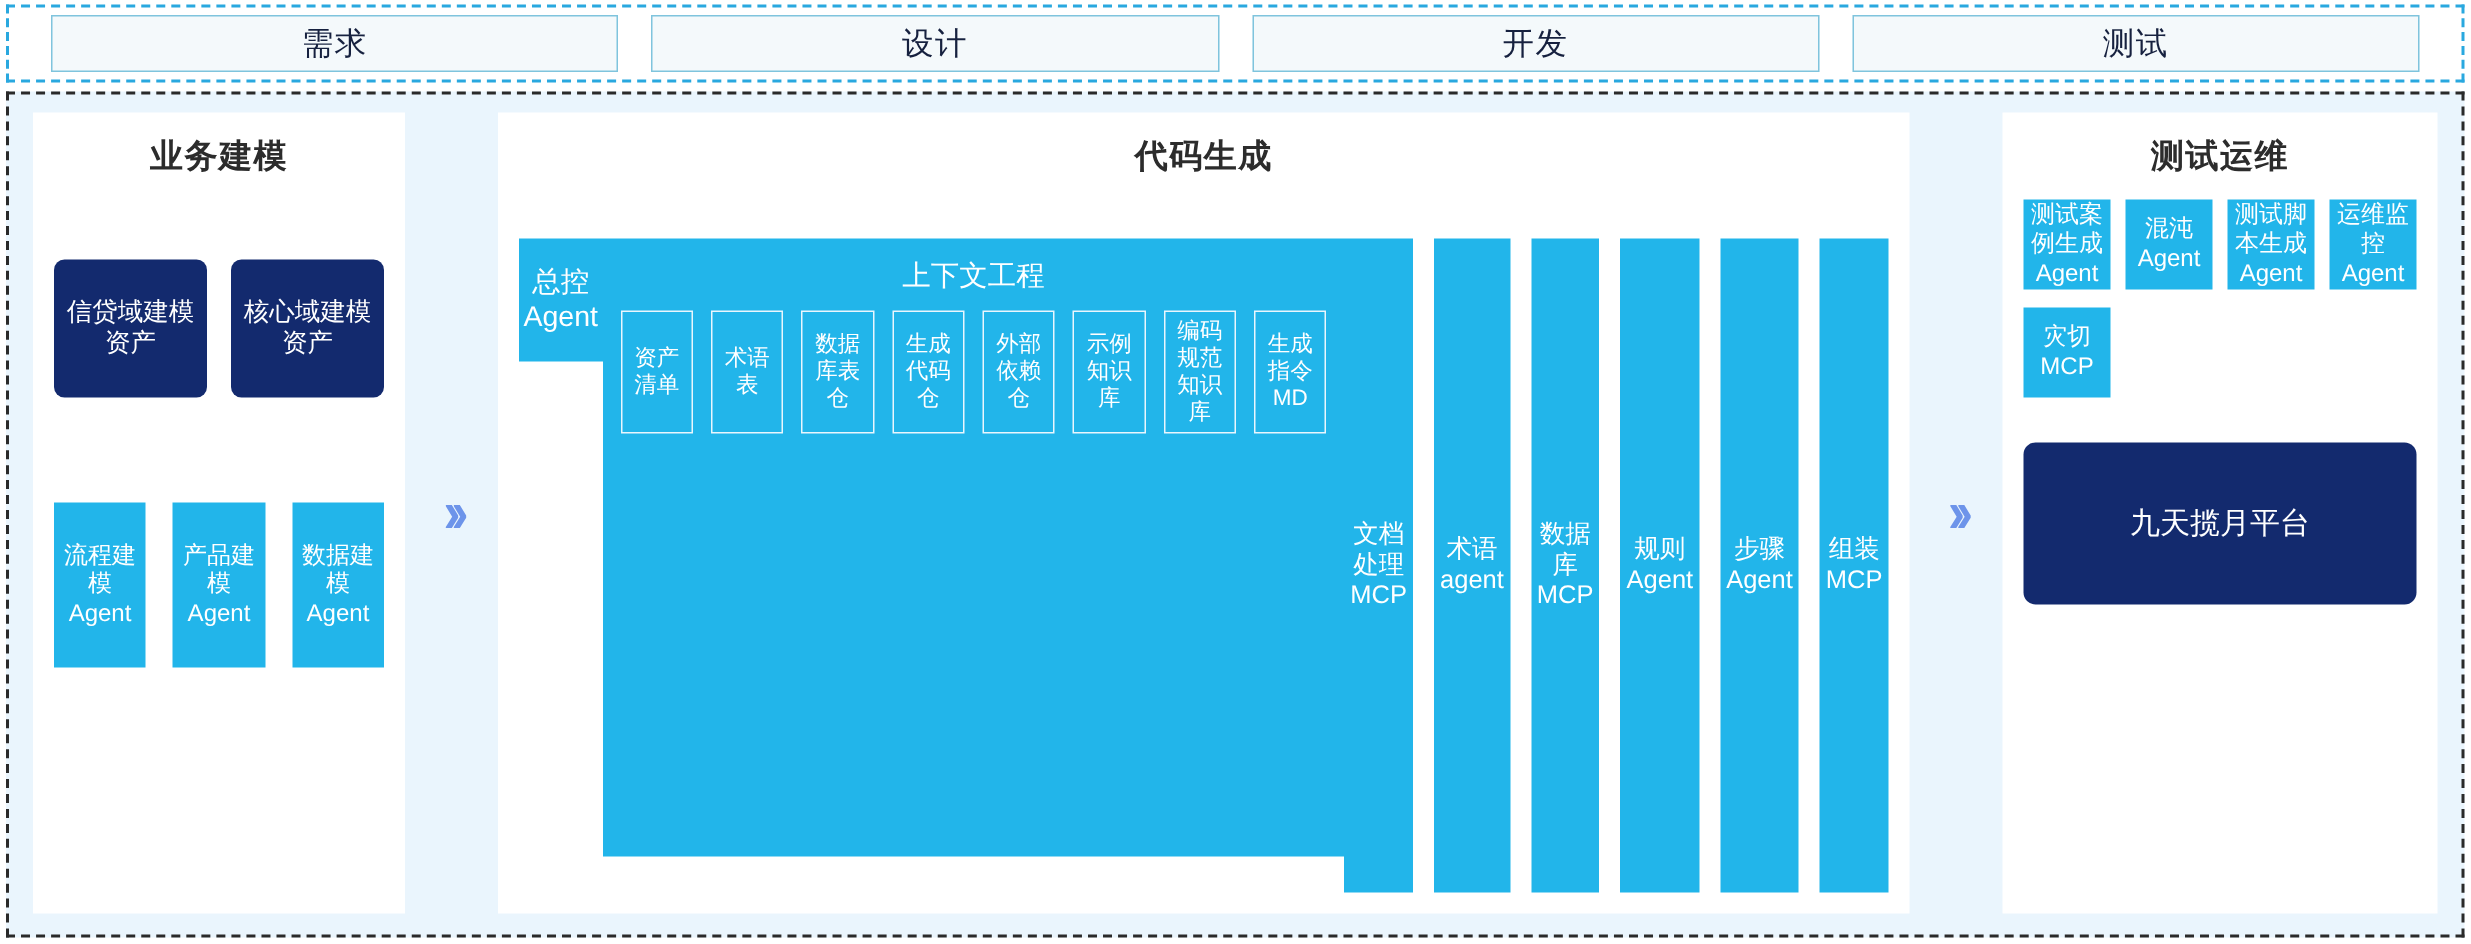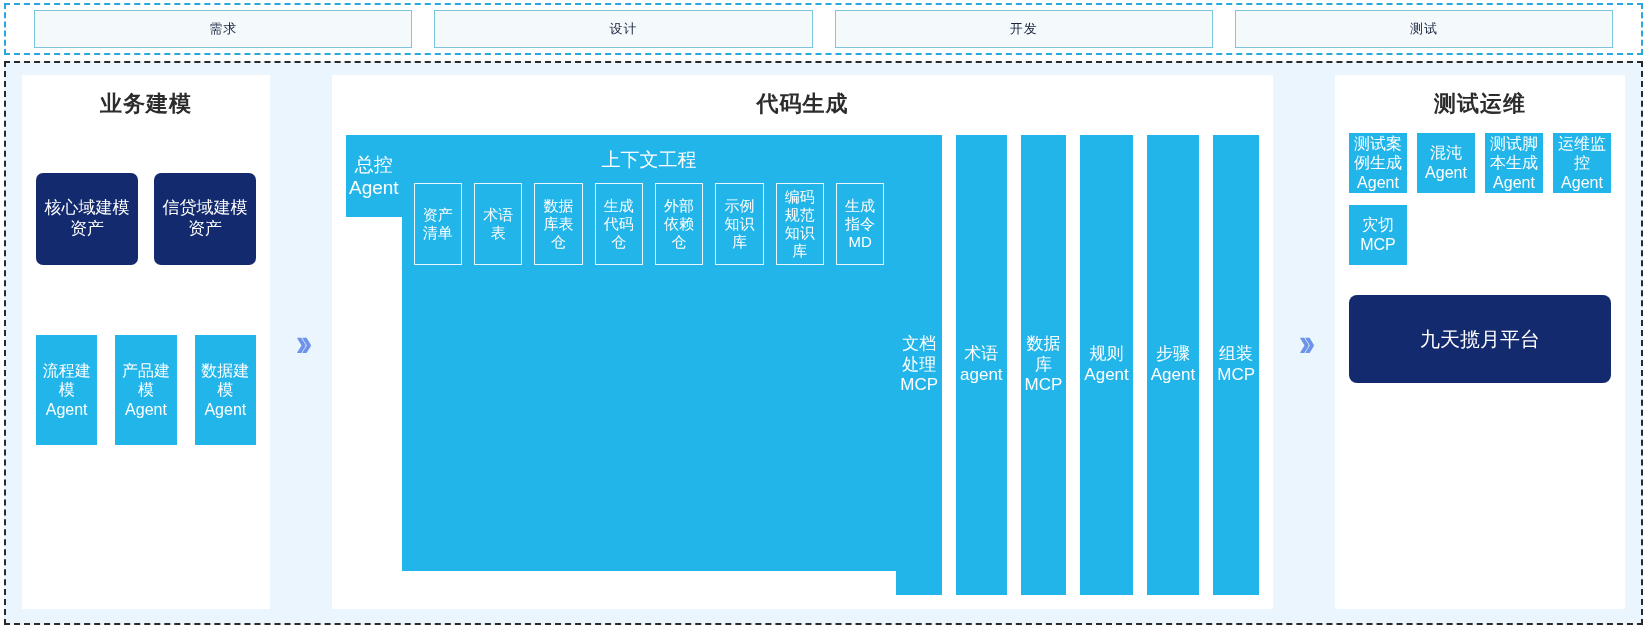--- a/index.html
+++ b/index.html
@@ -34,21 +34,21 @@
     flex: none;
   }
   .phase-tab {
     flex: 1;
     height: 38px;
     border: 1px solid #7fc4dd;
     background: #f4f9fb;
     display: flex;
     align-items: center;
     justify-content: center;
-    font-size: 13px;
+    font-size: 21px;
     color: #16213f;
     letter-spacing: 1px;
   }
 
   
   .body-frame {
     margin-top: 6px;
     flex: 1;
     border: 2px dashed #2a2a2a;
     background: #eaf5fd;
@@ -59,21 +59,21 @@
     position: relative;
   }
 
   .panel {
     background: #ffffff;
     display: flex;
     flex-direction: column;
     padding: 10px 14px 14px 14px;
   }
   .panel-left   { width: 248px; flex: none; }
-  .panel-center { flex: 1; margin: 0 0 0 0; }
+  .panel-center { flex: 1; margin: 0 0 0 0; gap: 24px; }
   .panel-right  { width: 290px; flex: none; }
 
   .panel-title {
     text-align: center;
     font-size: 22px;
     font-weight: bold;
     color: #2c2c2c;
     letter-spacing: 1px;
     padding: 4px 0 6px 0;
     flex: none;
@@ -201,21 +201,21 @@
     grid-template-columns: 1fr 1fr 1fr 1fr;
     gap: 12px 10px;
   }
   .right-card {
     height: 60px;
     font-size: 16px;
     padding: 0 4px;
   }
   .platform-card {
     margin-top: 30px;
-    height: 88px;
+    height: 108px;
     border-radius: 8px;
     font-size: 20px;
   }
 </style>
 </head>
 <body>
 
 <div class="page">
 
   <div class="phase-strip">
@@ -225,22 +225,22 @@
     <div class="phase-tab">测试</div>
   </div>
 
   <div class="body-frame">
 
     <div class="panel panel-left">
       <div class="panel-title">业务建模</div>
       <div class="left-body">
 
         <div class="left-assets">
+          <div class="card card-navy asset-card">信贷域建模资产</div>
           <div class="card card-navy asset-card">核心域建模资产</div>
-          <div class="card card-navy asset-card">信贷域建模资产</div>
         </div>
 
         <div class="left-agents">
           <div class="card card-cyan agent-card">流程建模Agent</div>
           <div class="card card-cyan agent-card">产品建模Agent</div>
           <div class="card card-cyan agent-card">数据建模Agent</div>
         </div>
 
       </div>
     </div>

